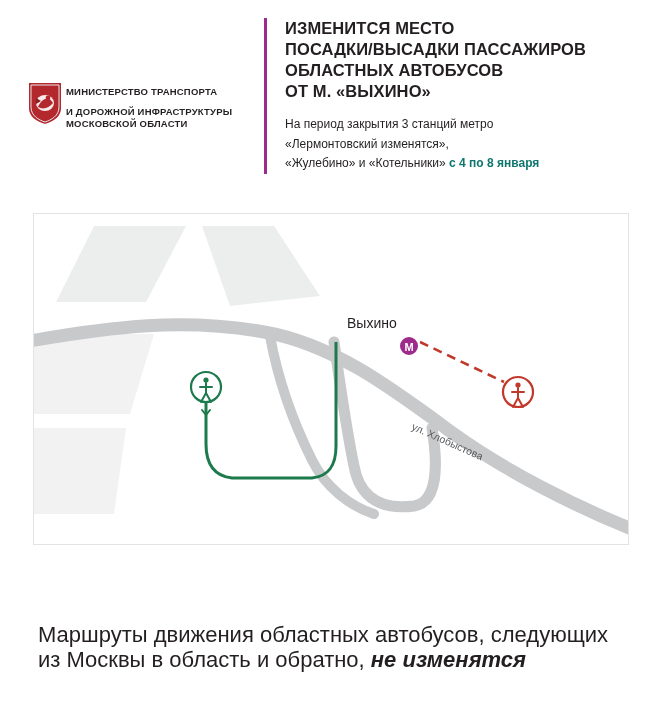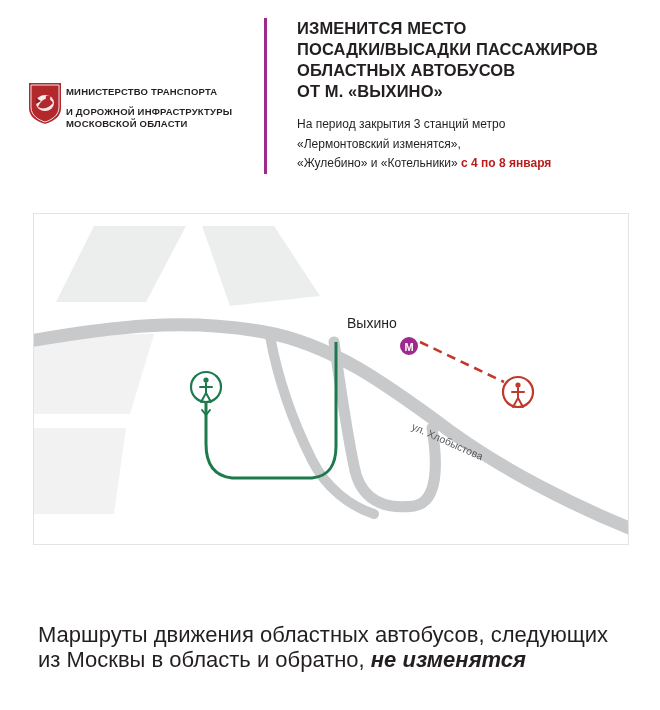--- a/index.html
+++ b/index.html
@@ -49,40 +49,40 @@
     font-weight: bold;
     text-transform: uppercase;
     padding-top: 6px;
   }
   .brand-text .line2 { font-weight: bold; margin-top: 8px; }
   .brand-text .line3 { font-weight: bold; }
 
   .headline-block {
     flex: 1 1 auto;
     position: relative;
-    padding-left: 30px;
+    padding-left: 18px;
     border-left: 3px solid #9e2a8c;
     margin-left: 8px;
   }
   .headline {
     font-size: 16.5px;
     line-height: 21px;
     font-weight: bold;
     text-transform: uppercase;
     color: #231f20;
     letter-spacing: 0.1px;
   }
   .subhead {
     margin-top: 13px;
     font-size: 12px;
     line-height: 19.5px;
     color: #231f20;
   }
   .subhead .accent {
-    color: #b91c1c;
+    color: #0f766e;
     font-weight: bold;
   }
 
   
   .map-wrap {
     position: absolute;
     left: 33px;
     top: 213px;
     width: 594px;
     height: 330px;

